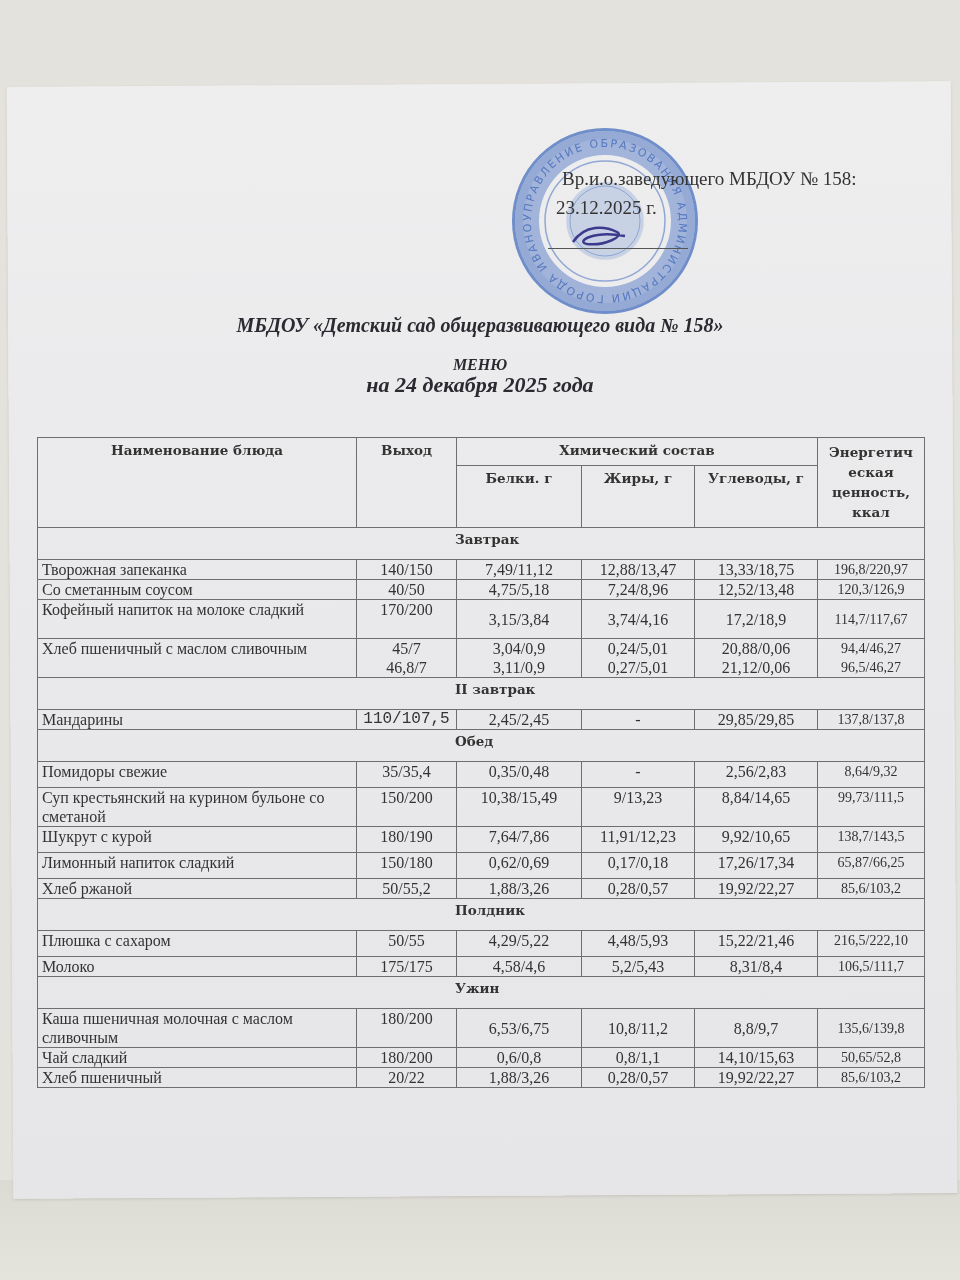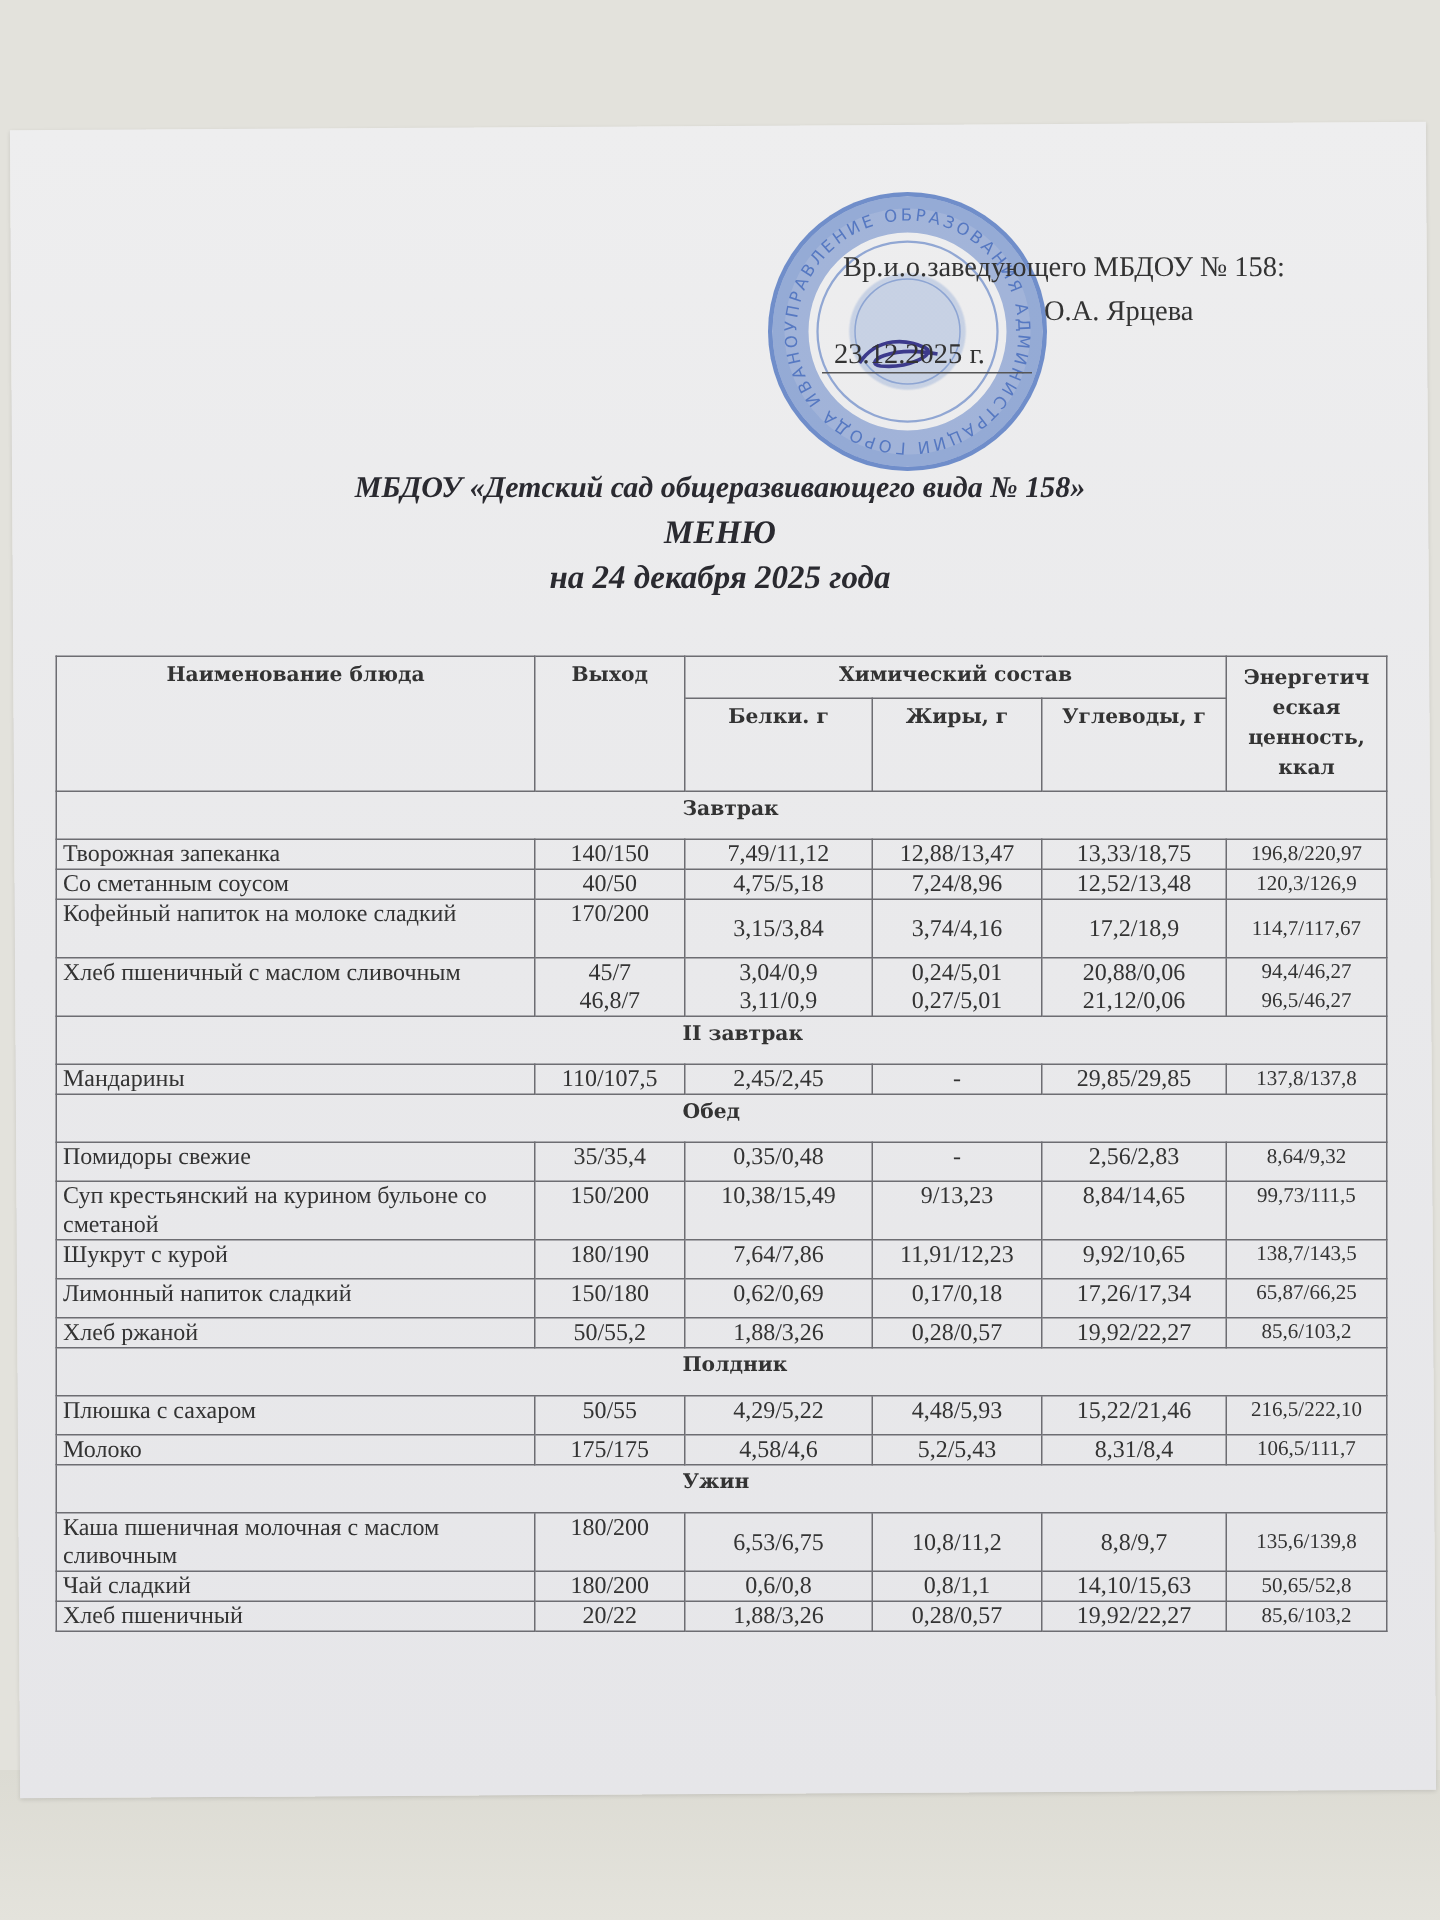--- a/index.html
+++ b/index.html
@@ -40,21 +40,21 @@
       position: absolute; left: 565px; top: 222px; width: 70px; height: 30px;
     }
     .sign-line {
       position: absolute; left: 548px; top: 248px; width: 140px; height: 1px; background: #555;
     }
     .heading {
       position: absolute; left: 0; width: 960px; text-align: center;
       font-style: italic; font-weight: bold; color: #2a2a30;
     }
     .h-org { top: 314px; font-size: 20px; }
-    .h-menu { top: 342px; font-size: 22px; }
+    .h-menu { top: 356px; font-size: 16px; }
     .h-date { top: 372px; font-size: 22px; }
 
     table.menu {
       position: absolute; left: 37px; top: 437px;
       width: 887px; border-collapse: collapse; table-layout: fixed;
       font-size: 16px; color: #333;
     }
     table.menu td, table.menu th {
       border: 1px solid #6d6d72; padding: 0 4px; vertical-align: top;
     }
@@ -91,21 +91,20 @@
   </svg>
 </div>
 
 <svg class="signature" viewBox="0 0 70 30">
   <path d="M8,20 C20,2 40,4 52,10 C60,14 40,24 22,22 C10,20 28,8 60,14" fill="none" stroke="#3c3a8c" stroke-width="2.5"></path>
 </svg>
 <div class="sign-line"></div>
 
 <div class="approve">
   <div class="l2">Вр.и.о.заведующего МБДОУ № 158:</div>
-  <div class="l3">О.А. Ярцева</div>
   <div class="l4">23.12.2025 г.</div>
 </div>
 
 <div class="heading h-org">МБДОУ «Детский сад общеразвивающего вида № 158»</div>
 <div class="heading h-menu">МЕНЮ</div>
 <div class="heading h-date">на 24 декабря 2025 года</div>
 
 <table class="menu">
   <colgroup>
     <col style="width:319px">
@@ -167,21 +166,21 @@
         <td class="num" style="white-space: pre-line;">20,88/0,06
 21,12/0,06</td>
         <td class="num small" style="white-space: pre-line;">94,4/46,27
 96,5/46,27</td>
       </tr>
       <tr class="section">
         <td colspan="6">II завтрак</td>
       </tr>
       <tr class="r1">
         <td class="name" style="white-space: normal;">Мандарины</td>
-        <td class="num" style="white-space: pre-line;">110/107,5</td>
+        <td class="num" style="white-space: pre-line; font-family: Liberation Mono, monospace;">110/107,5</td>
         <td class="num" style="white-space: pre-line;">2,45/2,45</td>
         <td class="num" style="white-space: pre-line;">-</td>
         <td class="num" style="white-space: pre-line;">29,85/29,85</td>
         <td class="num small" style="white-space: pre-line;">137,8/137,8</td>
       </tr>
       <tr class="section">
         <td colspan="6">Обед</td>
       </tr>
       <tr class="r25">
         <td class="name" style="white-space: normal;">Помидоры свежие</td>

